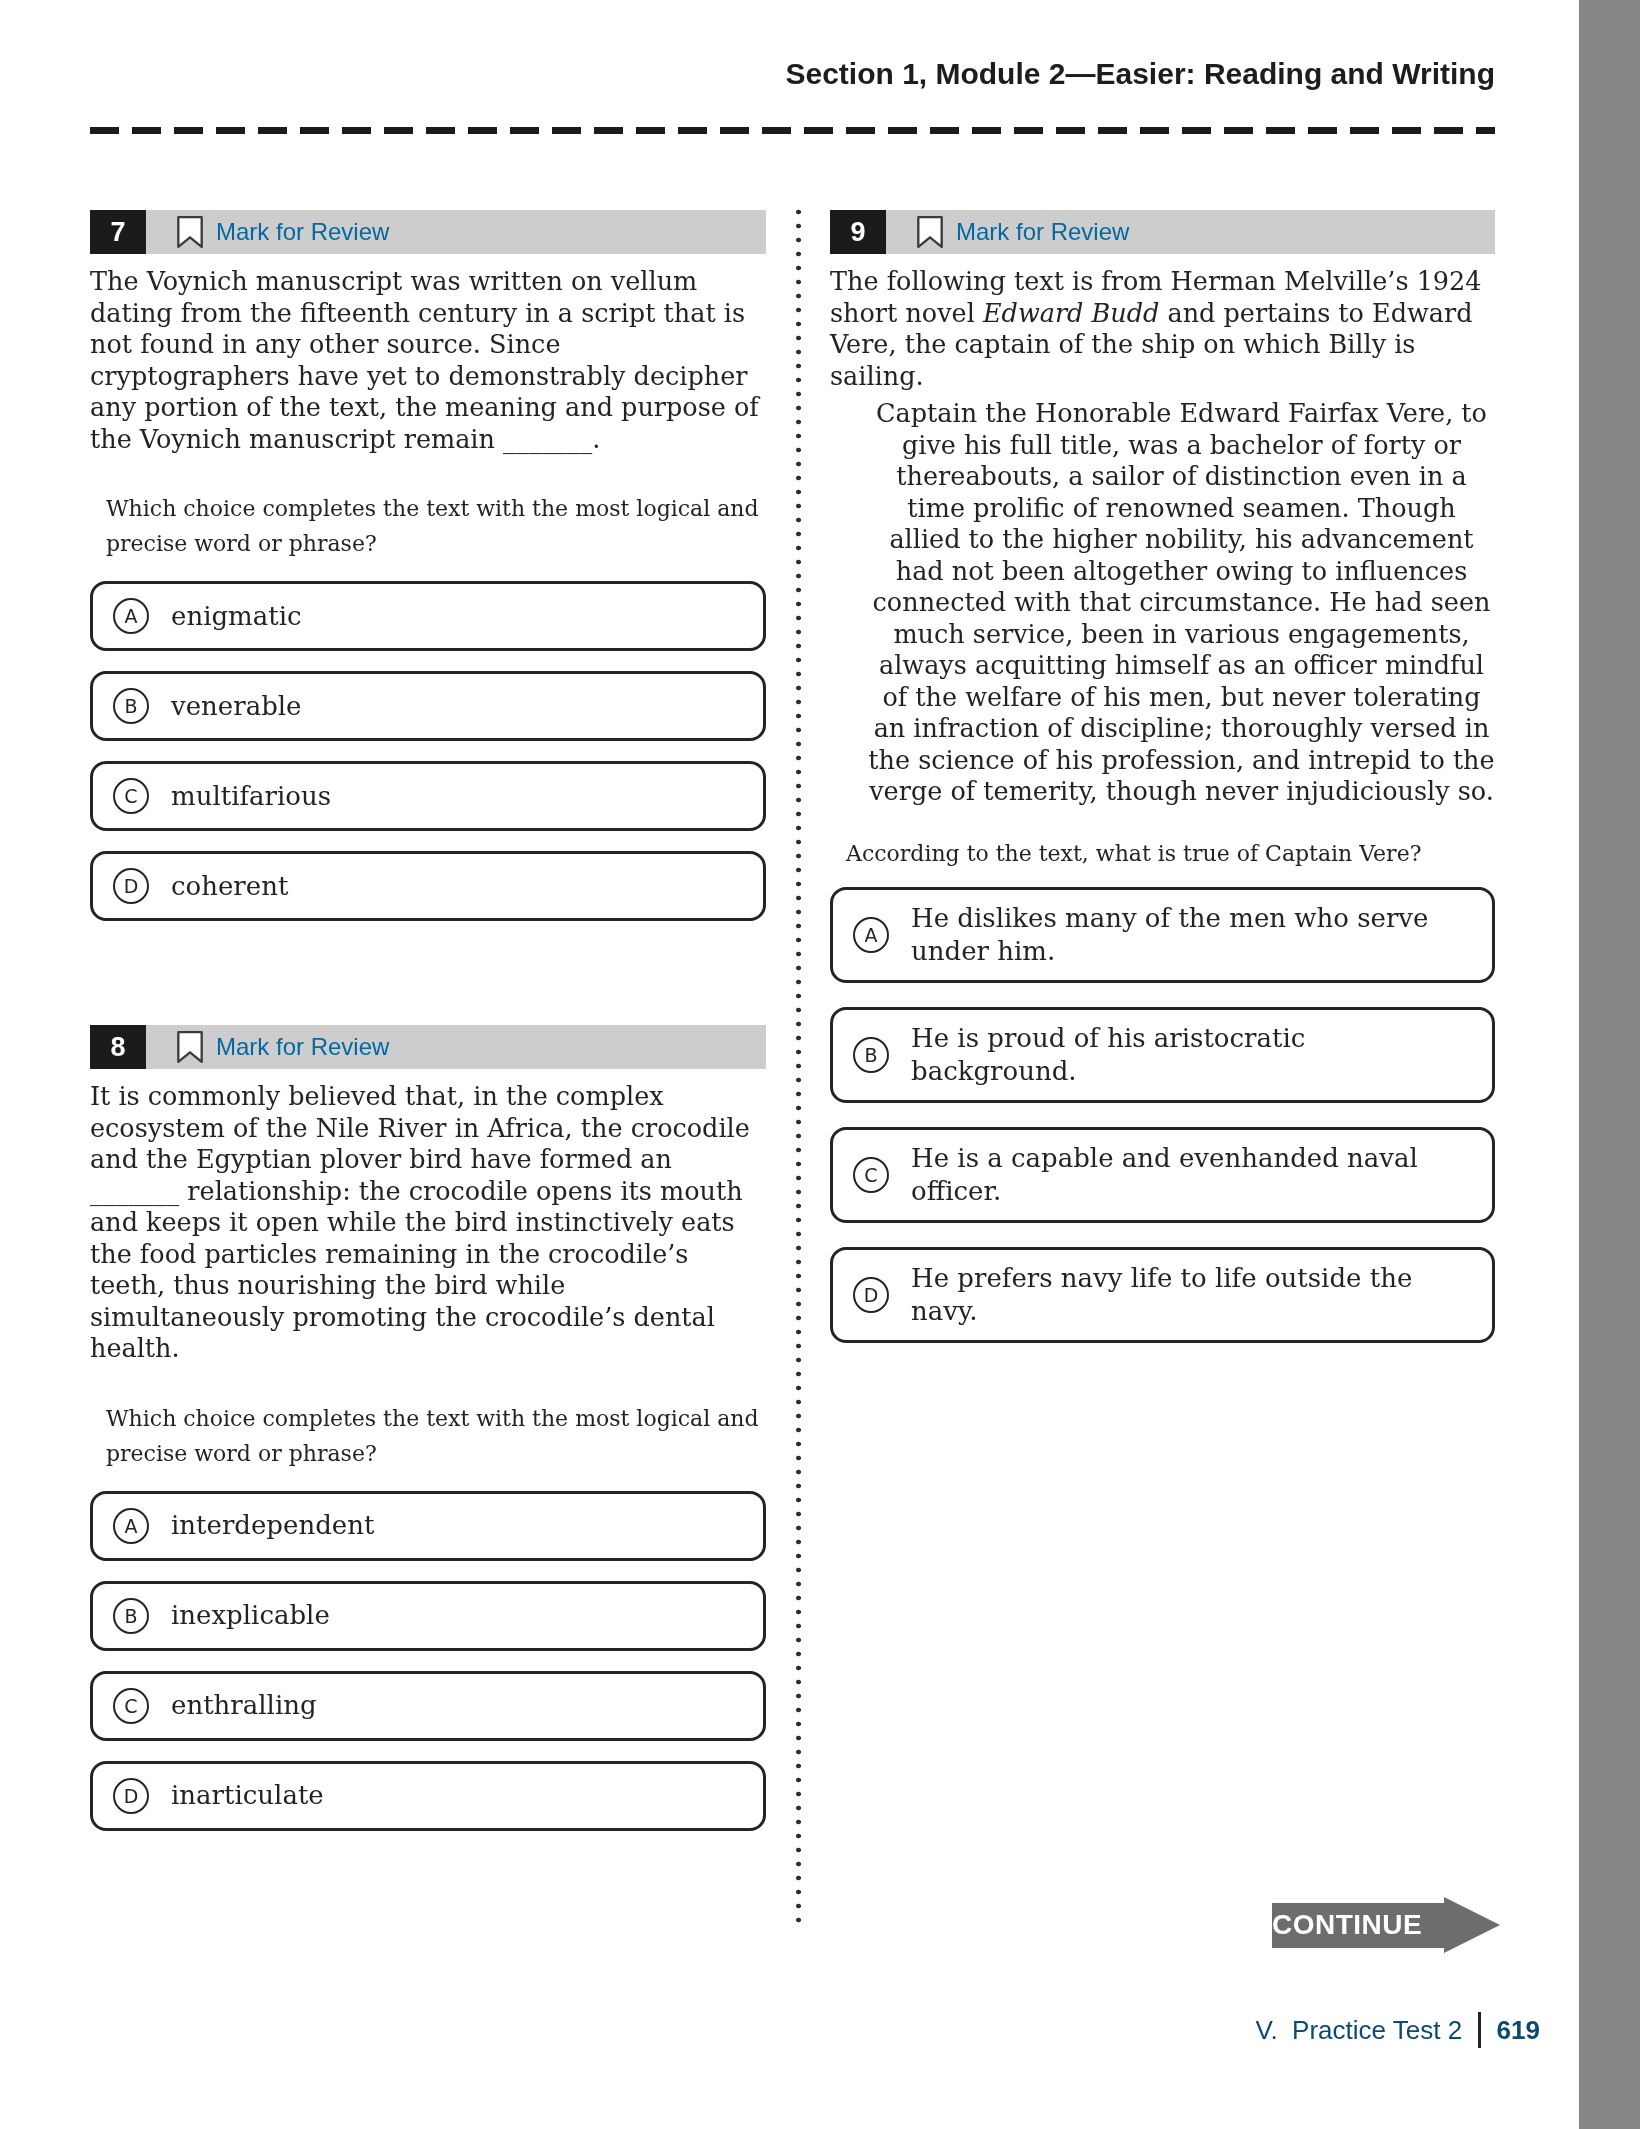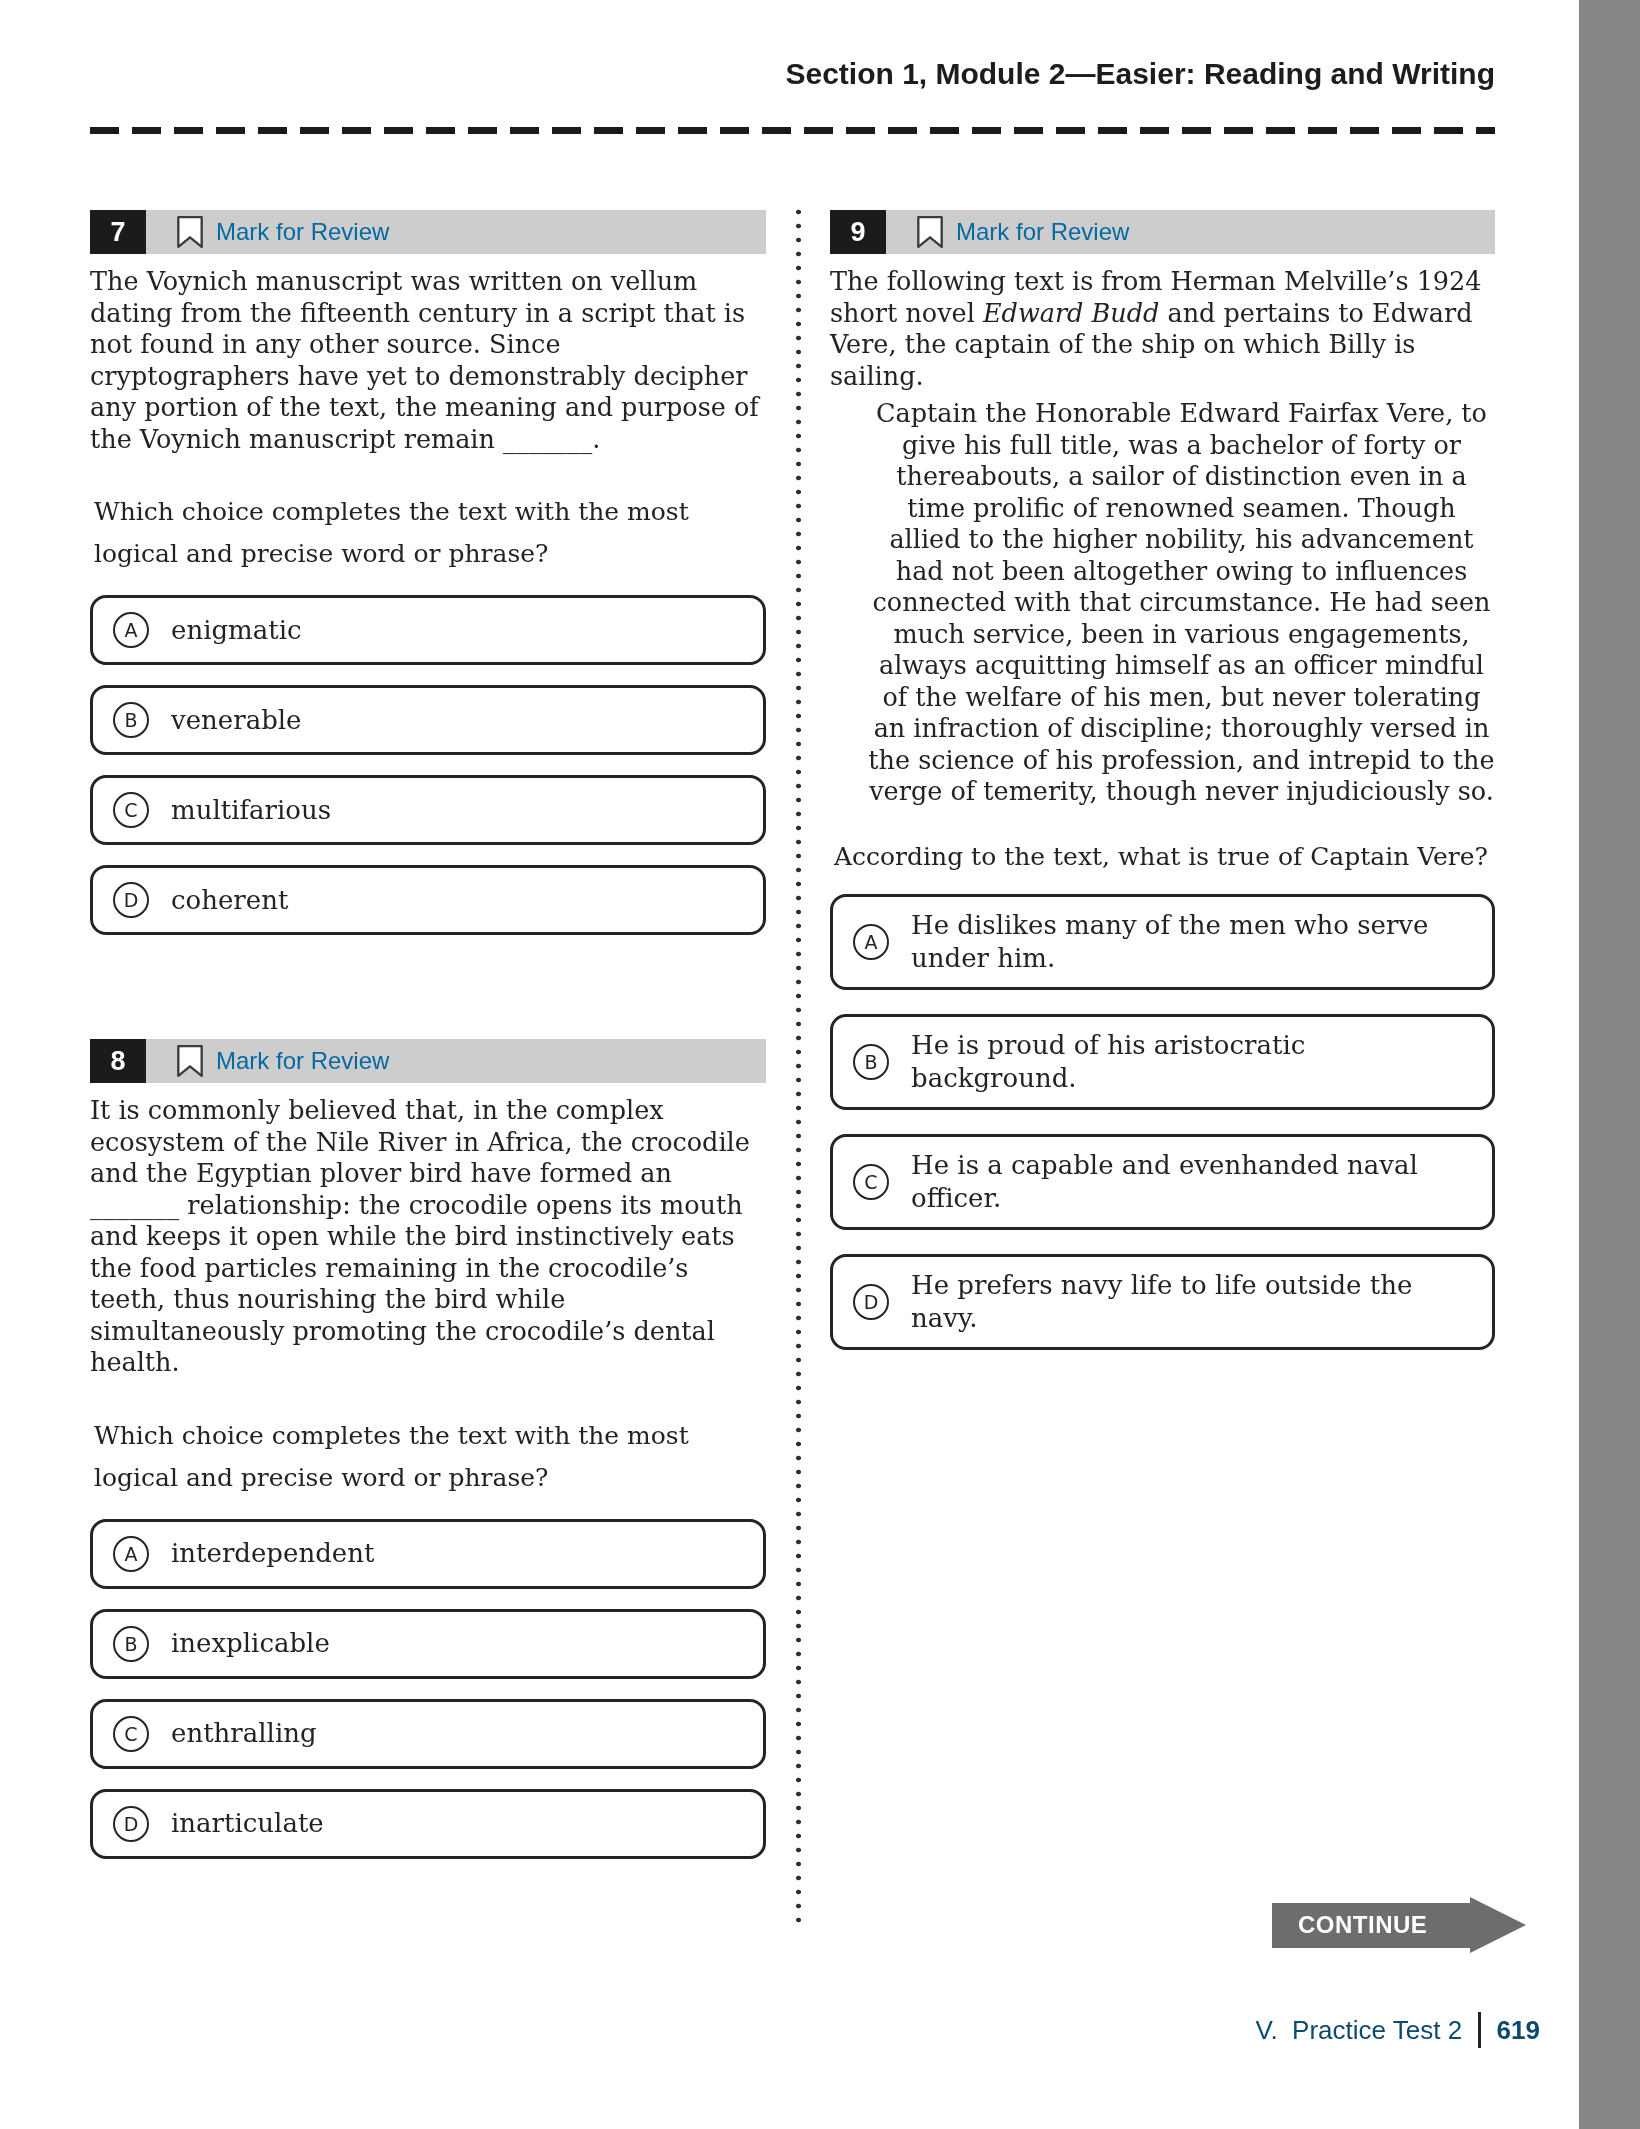--- a/index.html
+++ b/index.html
@@ -31,39 +31,39 @@
   }
   .qmark{
     flex:1;background:#cdcdcd;display:flex;align-items:center;padding-left:30px;cursor:pointer;
   }
   .bookmark{width:28px;height:34px;margin-right:12px;}
   .qmark-label{
     font-family:"Liberation Sans", sans-serif;font-size:24px;color:#0369a1;
   }
   .passage{margin:12px 0 0 0;font-size:25.5px;line-height:31.5px;}
   .quote{margin:6px 0 0 0;padding-left:38px;font-size:25.5px;line-height:31.5px;text-align:center;}
-  .prompt{margin:36px 0 0 4px;font-size:25px;line-height:42px;}
+  .prompt{margin:36px 0 0 16px;font-size:22px;line-height:35px;}
   .prompt-q9{margin-top:28px;}
   .choices{margin-top:20px;display:flex;flex-direction:column;gap:20px;}
   .choices-q9{margin-top:16px;gap:24px;}
   .choice{
     display:flex;align-items:center;min-height:70px;box-sizing:border-box;
     border:3px solid #242424;border-radius:16px;padding:12px 20px;background:#ffffff;cursor:pointer;
   }
   .bubble{
     width:36px;height:36px;box-sizing:border-box;border:2.5px solid #242424;border-radius:50%;
     display:flex;align-items:center;justify-content:center;flex-shrink:0;margin-right:22px;
     font-family:"DejaVu Sans", sans-serif;font-size:19px;color:#242424;
   }
   .choice-text{font-size:26px;line-height:33px;}
   .q8{margin-top:104px;}
   .continue-btn{position:absolute;left:1272px;top:1897px;display:flex;align-items:center;cursor:pointer;}
   .continue-bar{
     width:172px;height:45px;background:#6d6d6d;color:#ffffff;display:flex;align-items:center;
-    padding-left:26px;font-family:"Liberation Sans", sans-serif;font-weight:bold;font-size:24px;letter-spacing:0.5px;
+    padding-left:0;font-family:"Liberation Sans", sans-serif;font-weight:bold;font-size:28px;letter-spacing:0.5px;
   }
   .continue-head{width:0;height:0;border-top:28px solid transparent;border-bottom:28px solid transparent;border-left:56px solid #6d6d6d;}
   .footer{
     position:absolute;top:2012px;left:90px;width:1450px;display:flex;justify-content:flex-end;align-items:center;
     font-family:"Liberation Sans", sans-serif;font-size:26px;color:#0c4a6e;
   }
   .footer-sep{width:2.5px;height:36px;background:#222222;margin:0 16px;}
   .footer-page{font-weight:bold;font-size:26px;}
   .pre{white-space:pre;}
   i{font-style:italic;}

